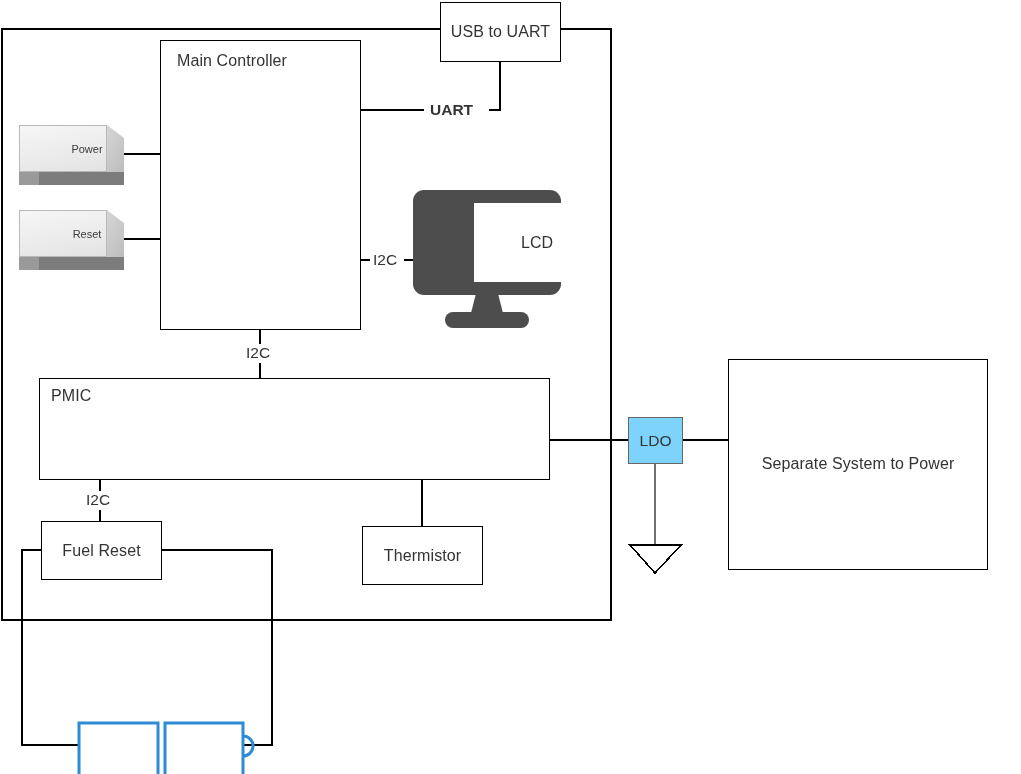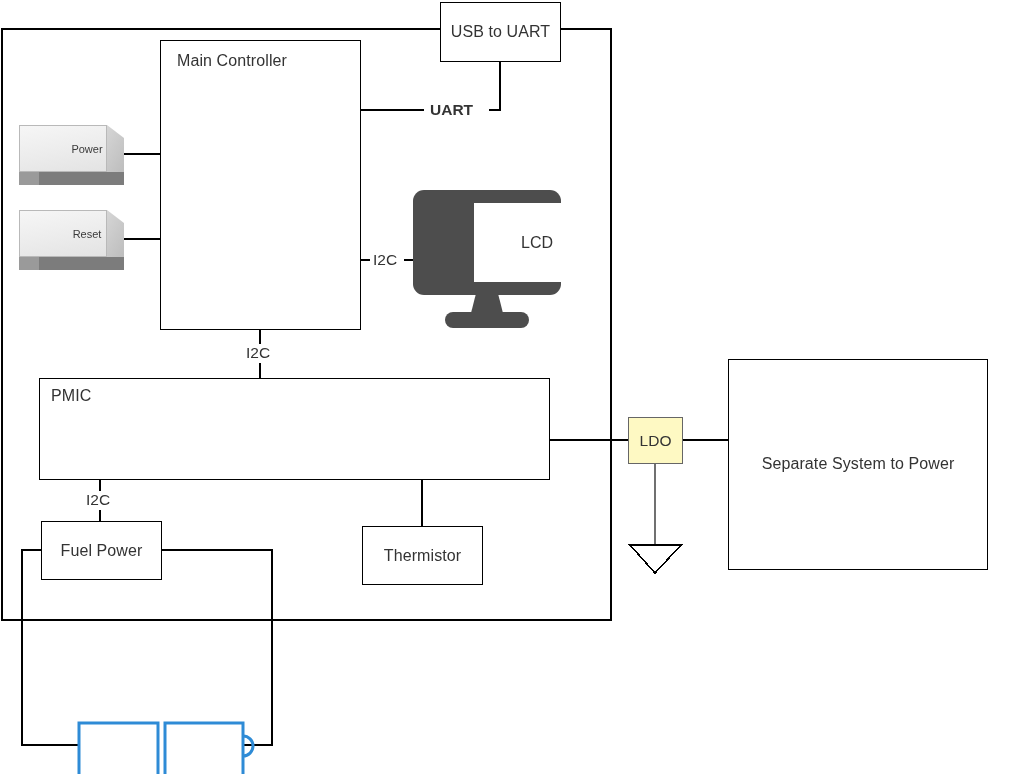--- a/index.html
+++ b/index.html
@@ -158,21 +158,21 @@
     left: 32px;
     top: 122px;
     width: 84px;
     height: 16px;
     background: #4d4d4d;
     border-radius: 9px;
   }
   
   .ldo {
     position: absolute;
-    background: #fef9c3;
+    background: #7dd3fc;
     border: 1.4px solid #666666;
     box-sizing: border-box;
     display: flex;
     align-items: center;
     justify-content: center;
   }
   .ldo span {
     font-size: 15.5px;
     color: #333333;
   }
@@ -236,21 +236,21 @@
 
   <div class="boxnode" style="left:39px; top:378px; width:511px; height:102px;">
     <div class="boxlabel" style="left:11px; top:8px;">PMIC</div>
   </div>
 
   <div class="boxnode" style="left:160px; top:40px; width:201px; height:290px;">
     <div class="boxlabel" style="left:16px; top:11px;">Main Controller</div>
   </div>
 
   <div class="boxnode" style="left:41px; top:521px; width:121px; height:59px;">
-    <div class="boxlabel lbl-center" style="top:20px;">Fuel Power</div>
+    <div class="boxlabel lbl-center" style="top:20px;">Fuel Reset</div>
   </div>
 
   <div class="boxnode" style="left:362px; top:526px; width:121px; height:59px;">
     <div class="boxlabel lbl-center" style="top:20px;">Thermistor</div>
   </div>
 
   <div class="ldo" style="left:628px; top:417px; width:55px; height:47px;">
     <span>LDO</span>
   </div>
 

